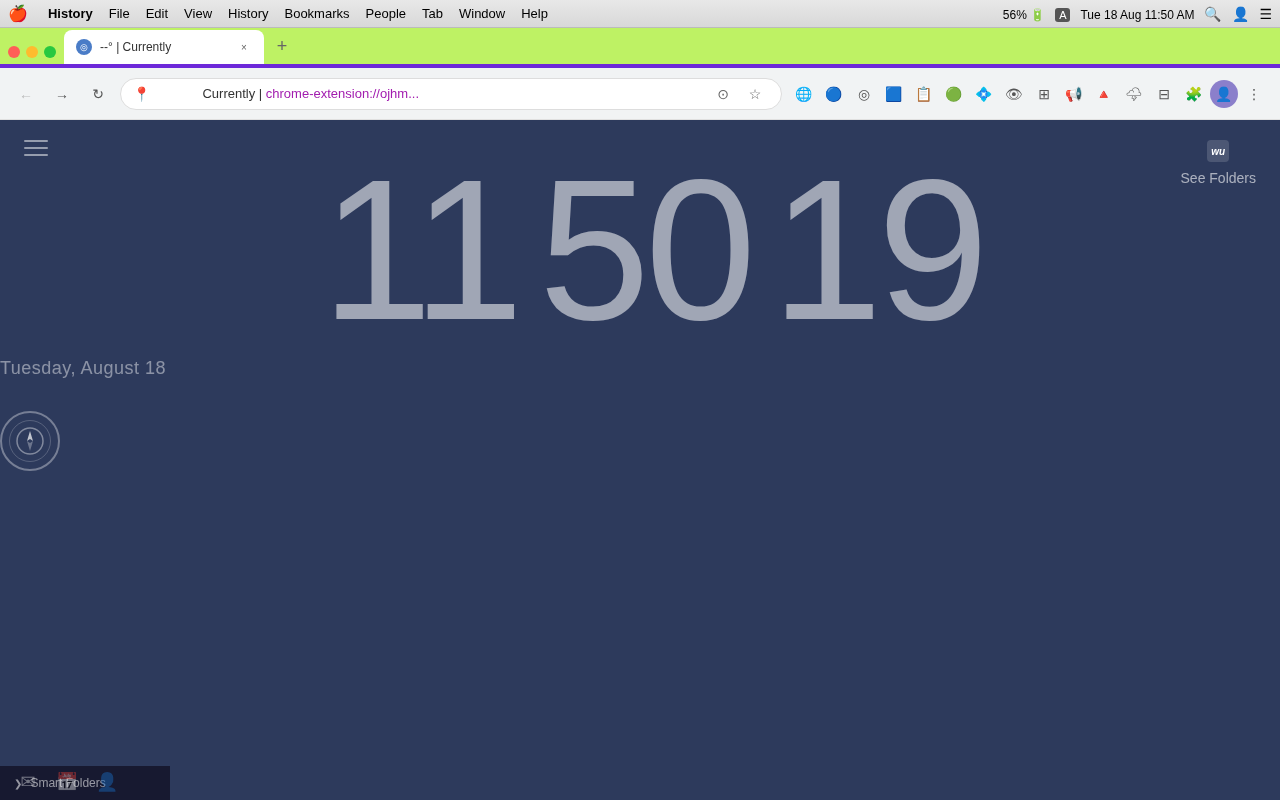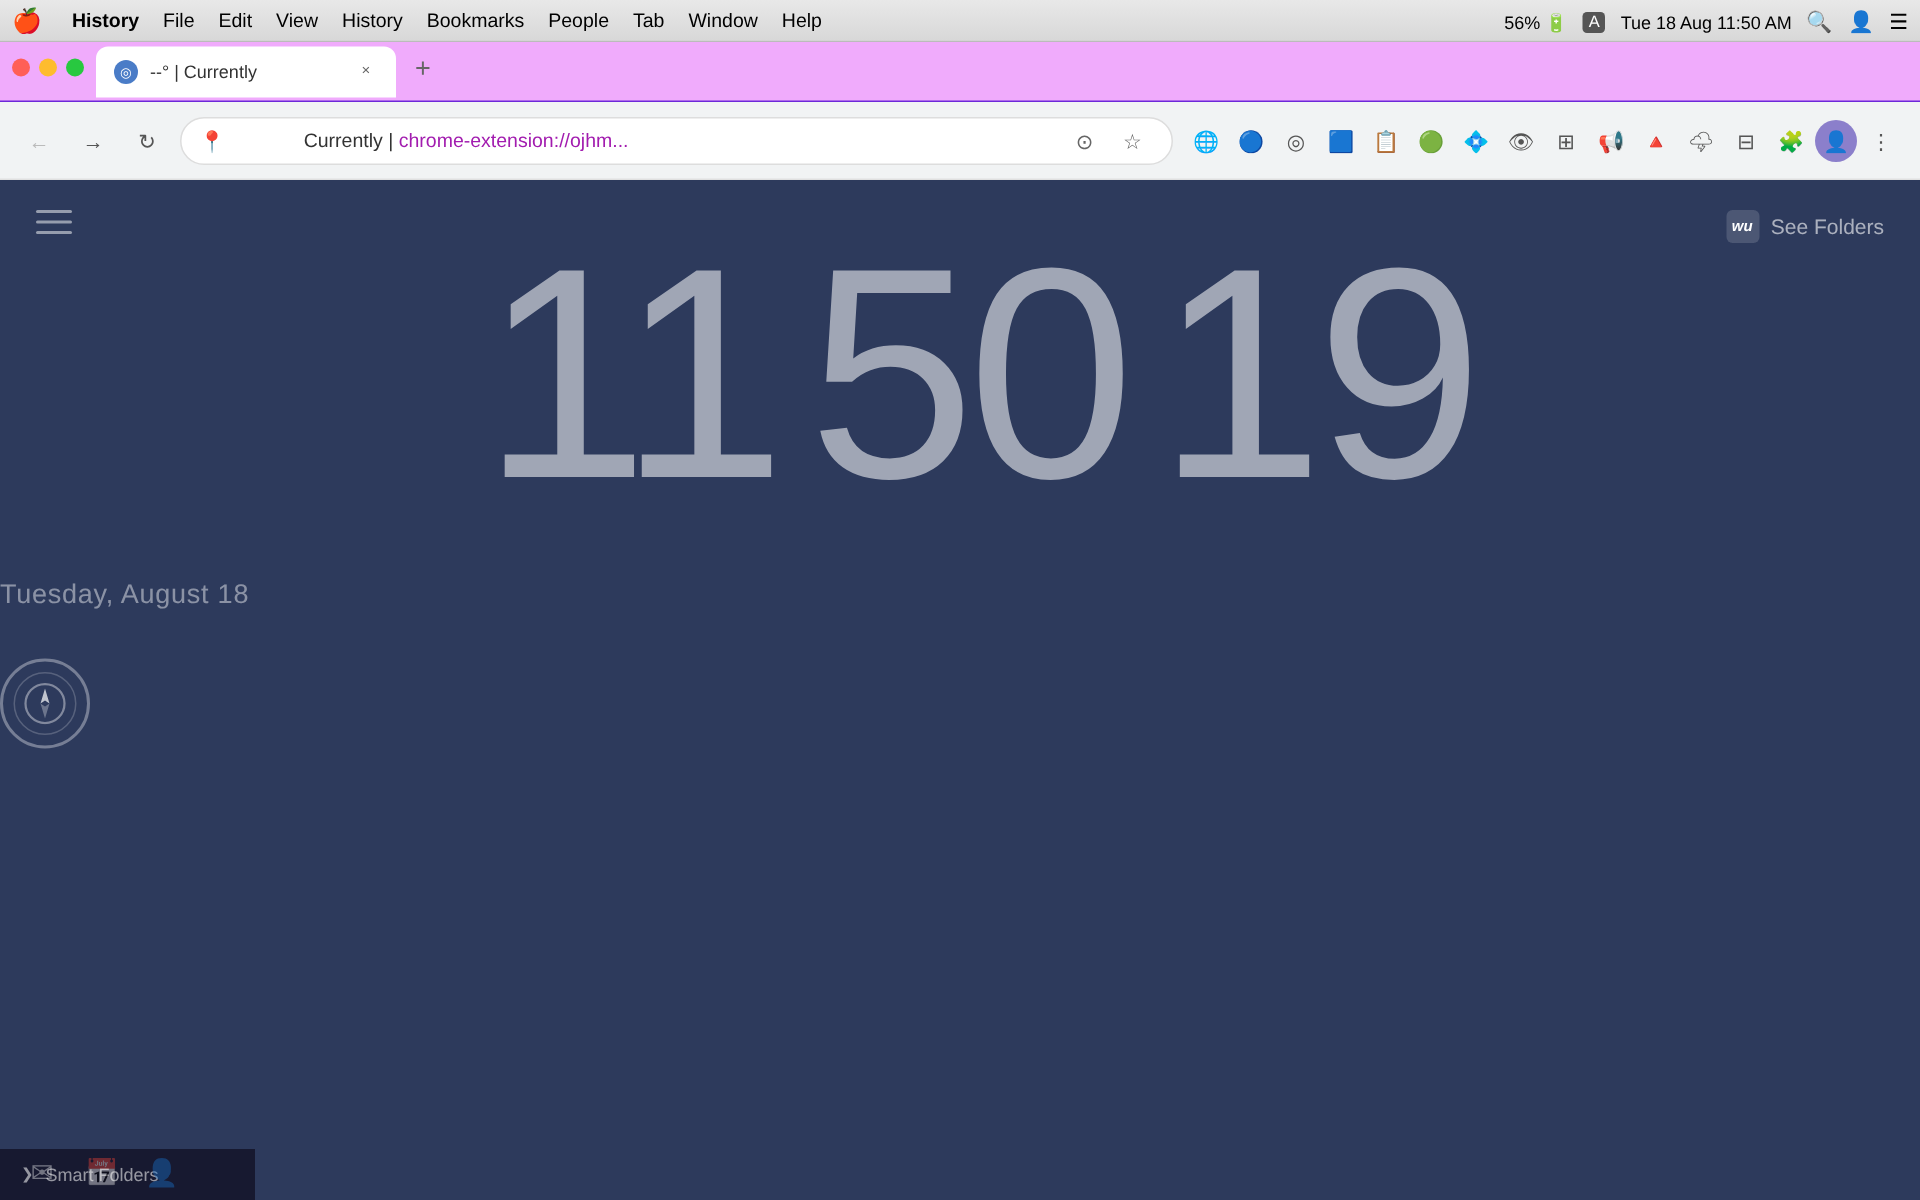--- a/index.html
+++ b/index.html
@@ -19,25 +19,25 @@
     }
     .menubar-left { display: flex; align-items: center; gap: 16px; flex: 1; }
     .menubar-apple { font-size: 16px; margin-right: 4px; }
     .menubar-app { font-weight: 600; }
     .menubar-item { font-weight: 400; }
     .menubar-right { display: flex; align-items: flex-end; gap: 10px; font-size: 12px; }
 
     
     .chrome-tabbar {
       height: 40px;
-      background: #f0abfc;
-      display: flex;
-      align-items: center;
+      background: #bef264;
+      display: flex;
+      align-items: flex-end;
       padding: 0 8px;
-      border-bottom: 1px solid #6d28d9;
+      border-bottom: 4px solid #6d28d9;
     }
     .tab-spacer-left { display: flex; align-items: center; gap: 6px; padding: 0 8px 6px 0; }
     .tab-control-btn {
       width: 12px; height: 12px; border-radius: 50%; border: none; cursor: pointer;
     }
     .btn-close { background: #ff5f57; }
     .btn-min { background: #febc2e; }
     .btn-max { background: #28c840; }
     .tab {
       height: 34px;
@@ -120,20 +120,21 @@
     .see-forecast {
       position: absolute;
       top: 20px;
       right: 24px;
       display: flex;
       align-items: center;
       gap: 8px;
       color: rgba(255,255,255,0.6);
       font-size: 14px;
       cursor: pointer;
+      flex-direction: column;
     }
     .wu-icon {
       width: 22px;
       height: 22px;
       background: rgba(255,255,255,0.15);
       border-radius: 4px;
       display: flex;
       align-items: center;
       justify-content: center;
       font-size: 10px;
@@ -153,21 +154,21 @@
     .time-digit {
       font-size: 200px;
       font-weight: 100;
       color: rgba(255,255,255,0.55);
       line-height: 1;
       letter-spacing: -5px;
       font-family: 'Helvetica Neue', Helvetica, sans-serif;
     }
 
     .date-display {
-      margin-top: 36px;
+      margin-top: 8px;
       color: rgba(255,255,255,0.45);
       font-size: 18px;
       font-weight: 300;
       letter-spacing: 0.5px;
     }
 
     .compass-icon {
       margin-top: 32px;
       width: 60px;
       height: 60px;

